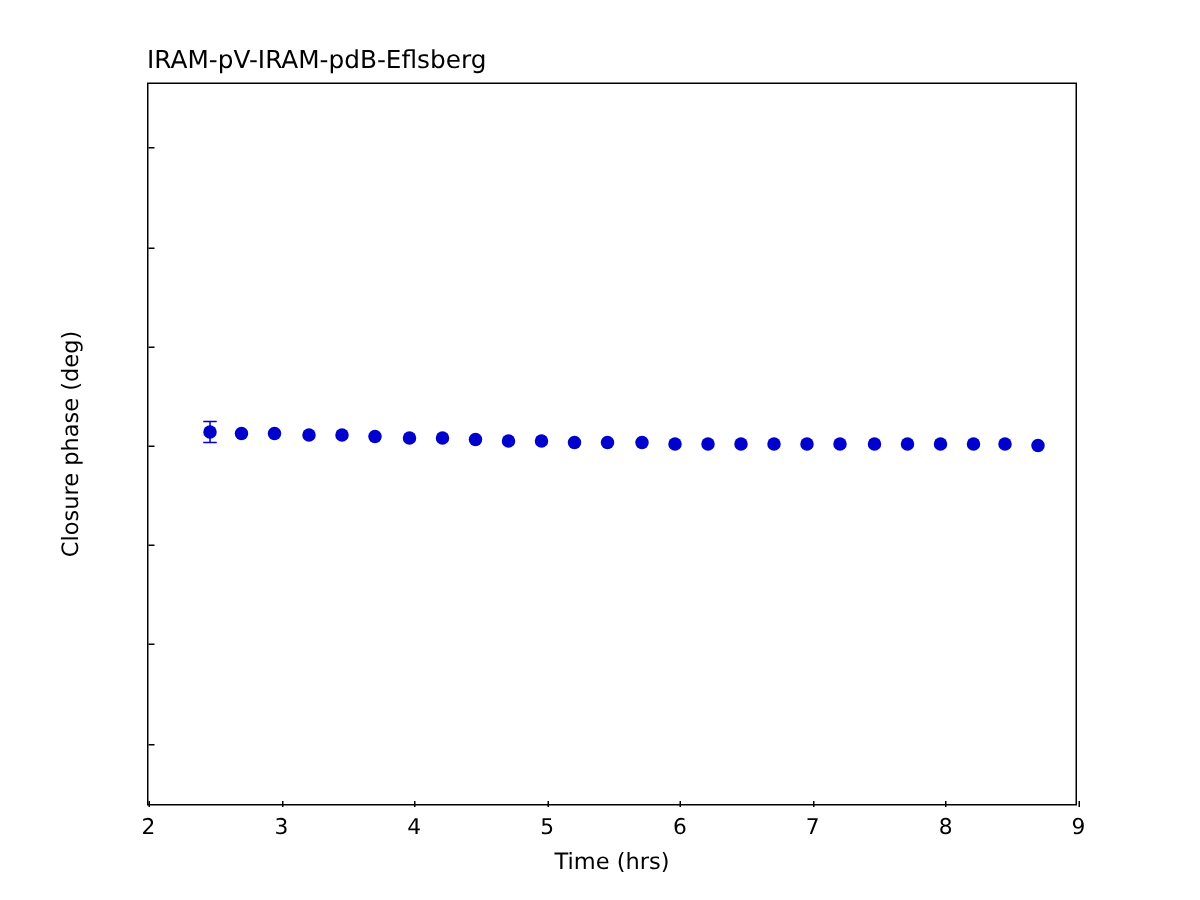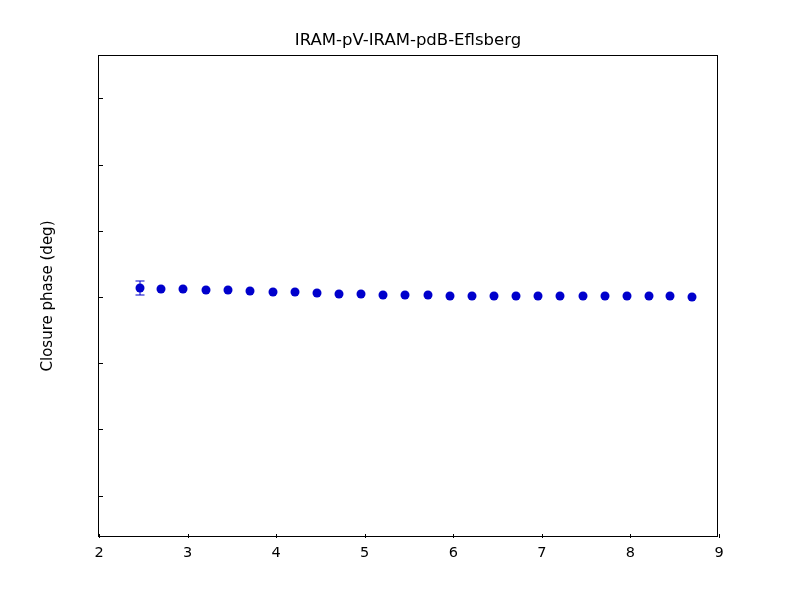--- a/index.html
+++ b/index.html
@@ -18,21 +18,20 @@
     width: 800px;
     height: 600px;
     background: #ffffff;
   }
   
   #plot-title {
     position: absolute;
     left: 98px;
     top: 30px;
     width: 620px;
-    text-align: center;
     font-size: 16.5px;
     color: #000000;
     letter-spacing: 0px;
     white-space: nowrap;
   }
   
   #axes {
     position: absolute;
     left: 98px;
     top: 55px;
@@ -123,20 +122,21 @@
   }
 </style>
 </head>
 <body>
 
 <div id="figure">
 
   <div id="plot-title">IRAM-pV-IRAM-pdB-Eflsberg</div>
 
   <div id="ylabel">Closure phase (deg)</div>
+  <div id="xlabel">Time (hrs)</div>
 
   <div id="axes">
     <div id="plot-canvas">
         <div class="errbar-line" style="left: 40.7429px; top: 224.845px; height: 13.7714px;"></div>
         <div class="errbar-cap" style="left: 40.7429px; top: 224.845px;"></div>
         <div class="errbar-cap" style="left: 40.7429px; top: 238.616px;"></div>
         <div class="datapoint" style="left: 40.7429px; top: 231.731px; background: rgb(0, 0, 204);"></div>
         <div class="datapoint" style="left: 62px; top: 232.525px; background: rgb(0, 0, 204);"></div>
         <div class="datapoint" style="left: 84.1429px; top: 233.055px; background: rgb(0, 0, 204);"></div>
         <div class="datapoint" style="left: 107.171px; top: 233.585px; background: rgb(0, 0, 204);"></div>

